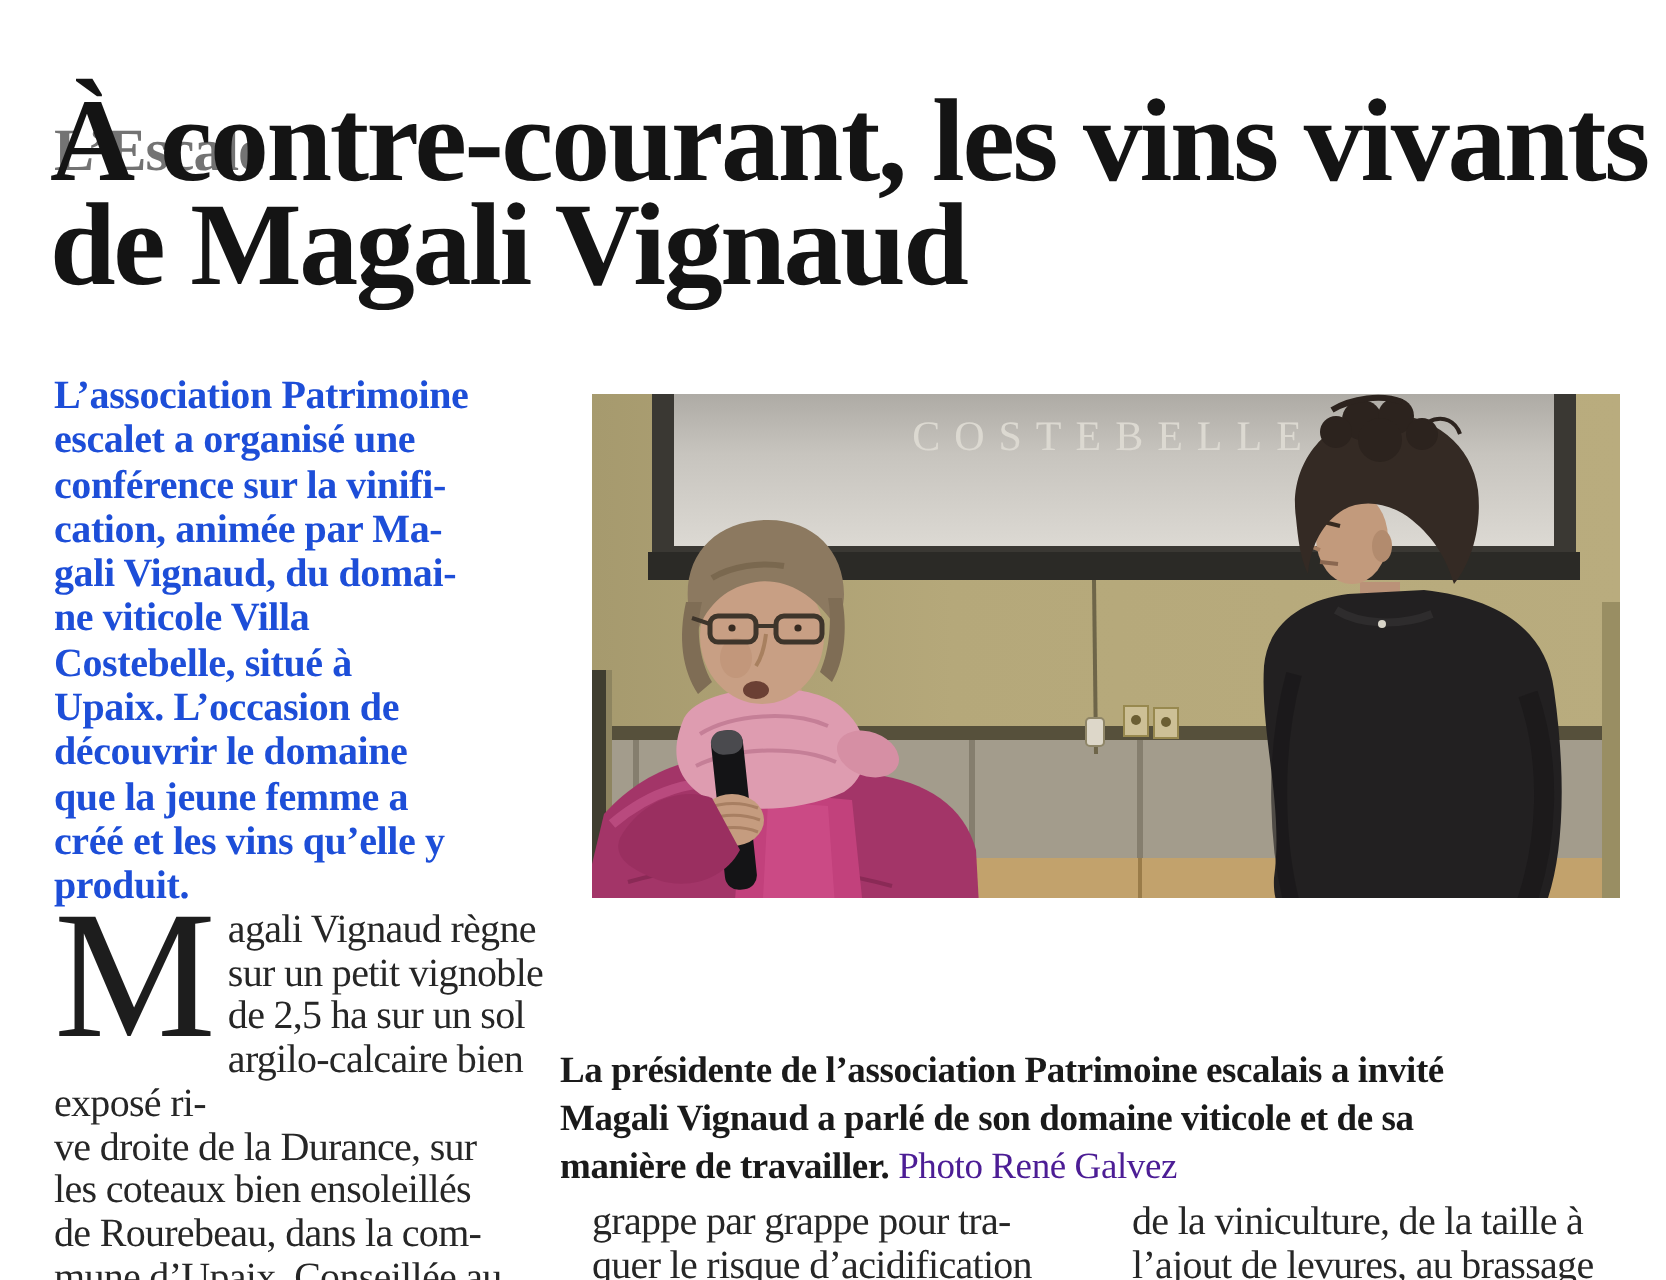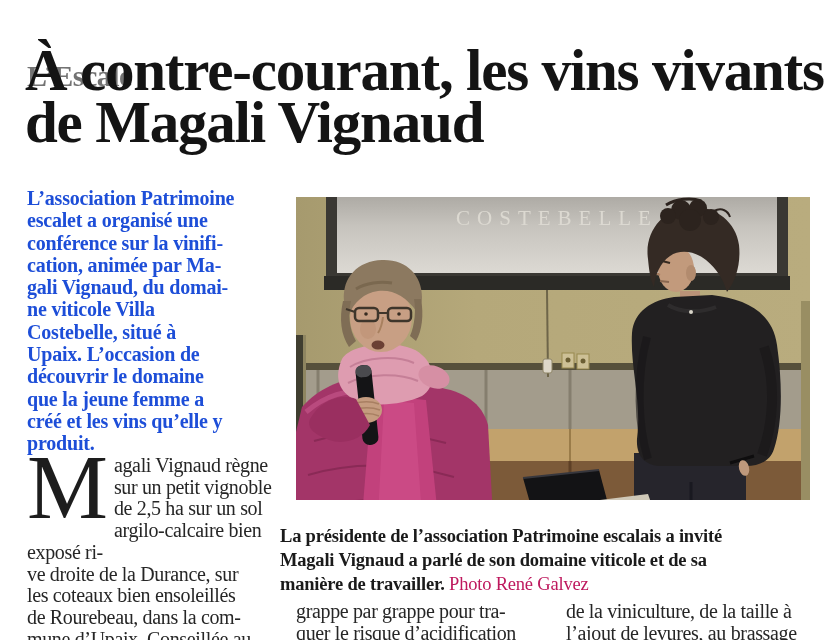--- a/index.html
+++ b/index.html
@@ -26,30 +26,30 @@
     letter-spacing:-0.35px;color:#262626;
   }
   .col1{top:455px;left:27px;width:266px;}
   .col2{top:601px;left:296px;width:260px;}
   .col3{top:601px;left:566px;width:268px;}
   .dropcap{
     float:left;font-size:91px;line-height:62px;height:64px;
     padding:2px 6px 0 0;color:#1d1d1d;letter-spacing:0;
   }
   .photo-wrap{
-    position:absolute;top:197px;left:296px;width:514px;height:303px;
+    position:absolute;top:197px;left:296px;width:514px;height:252px;
     overflow:hidden;background:#86efac;
   }
   .photo-wrap svg{display:block;}
   .caption{
     position:absolute;top:524px;left:280px;width:532px;
     font-size:18.5px;line-height:24.2px;letter-spacing:-0.2px;color:#1a1a1a;
   }
   .cap-bold{font-weight:700;}
-  .credit{font-weight:400;color:#be185d;}
+  .credit{font-weight:400;color:#4c1d95;}
 </style>
 </head>
 <body>
 
 <div class="page">
 
   <div class="kicker">L’Escale</div>
 
   <h1 class="headline" style="margin:0;">À contre-courant, les vins vivants<br>de Magali Vignaud</h1>
 

